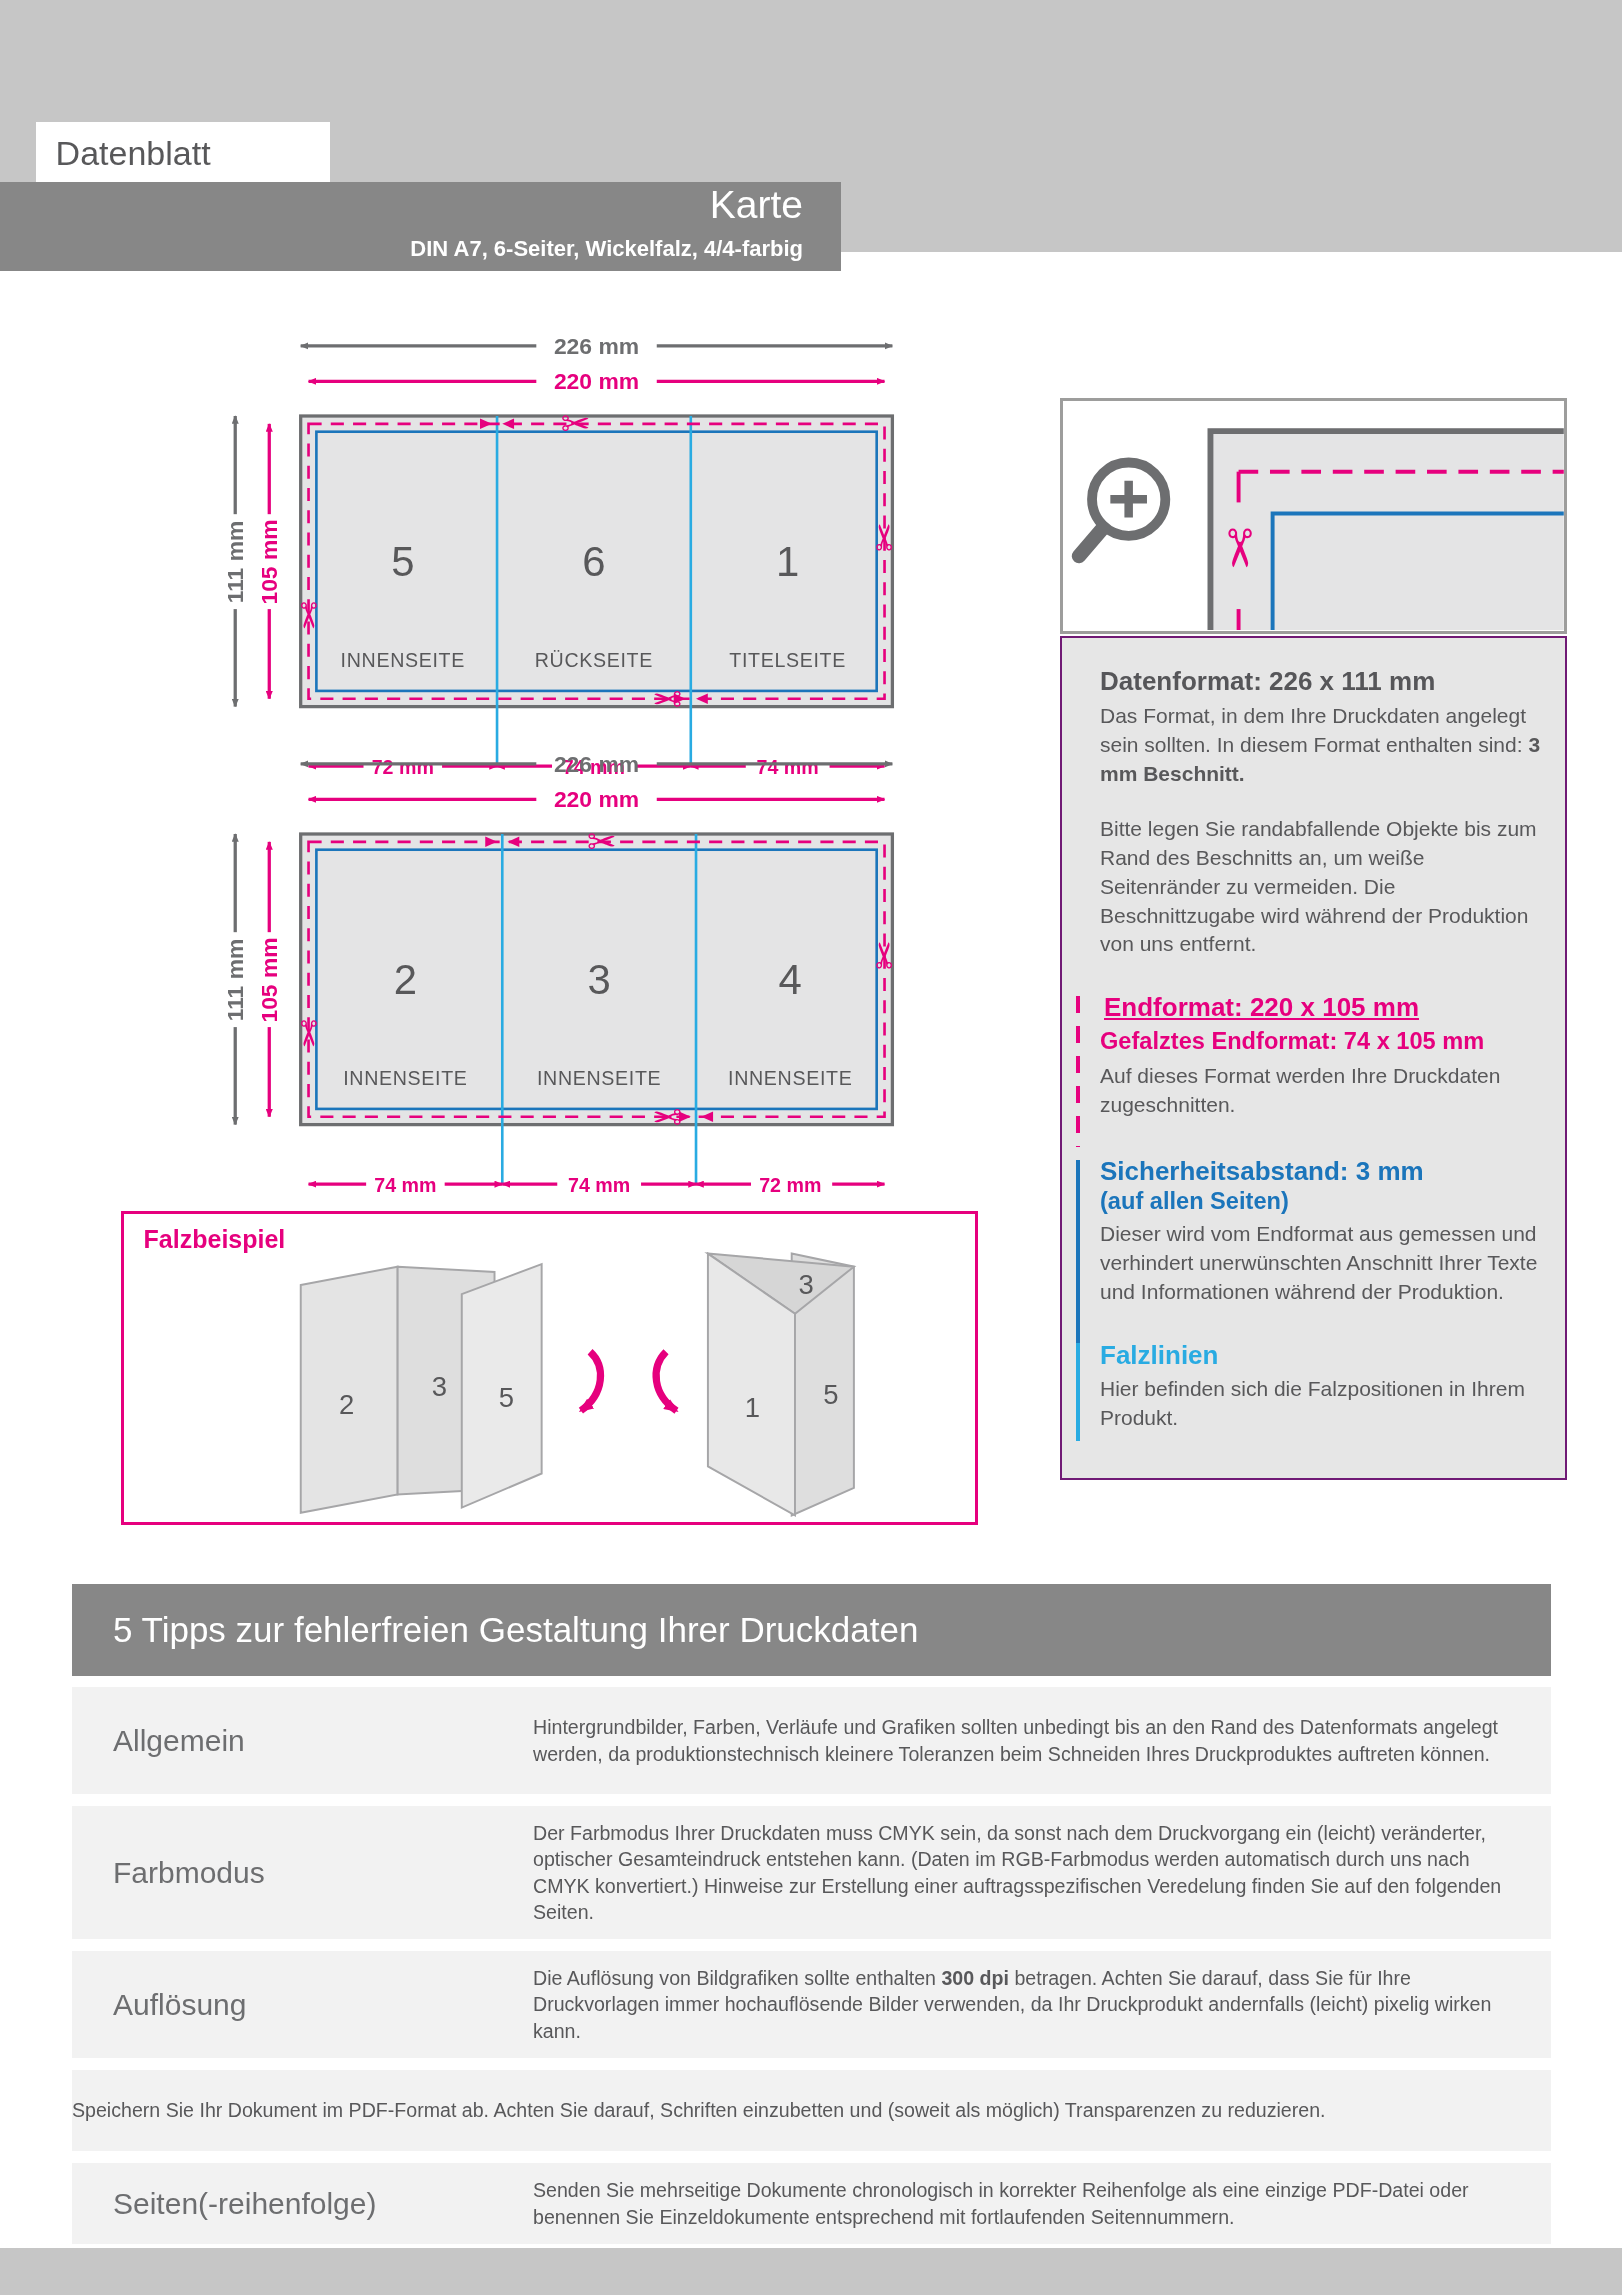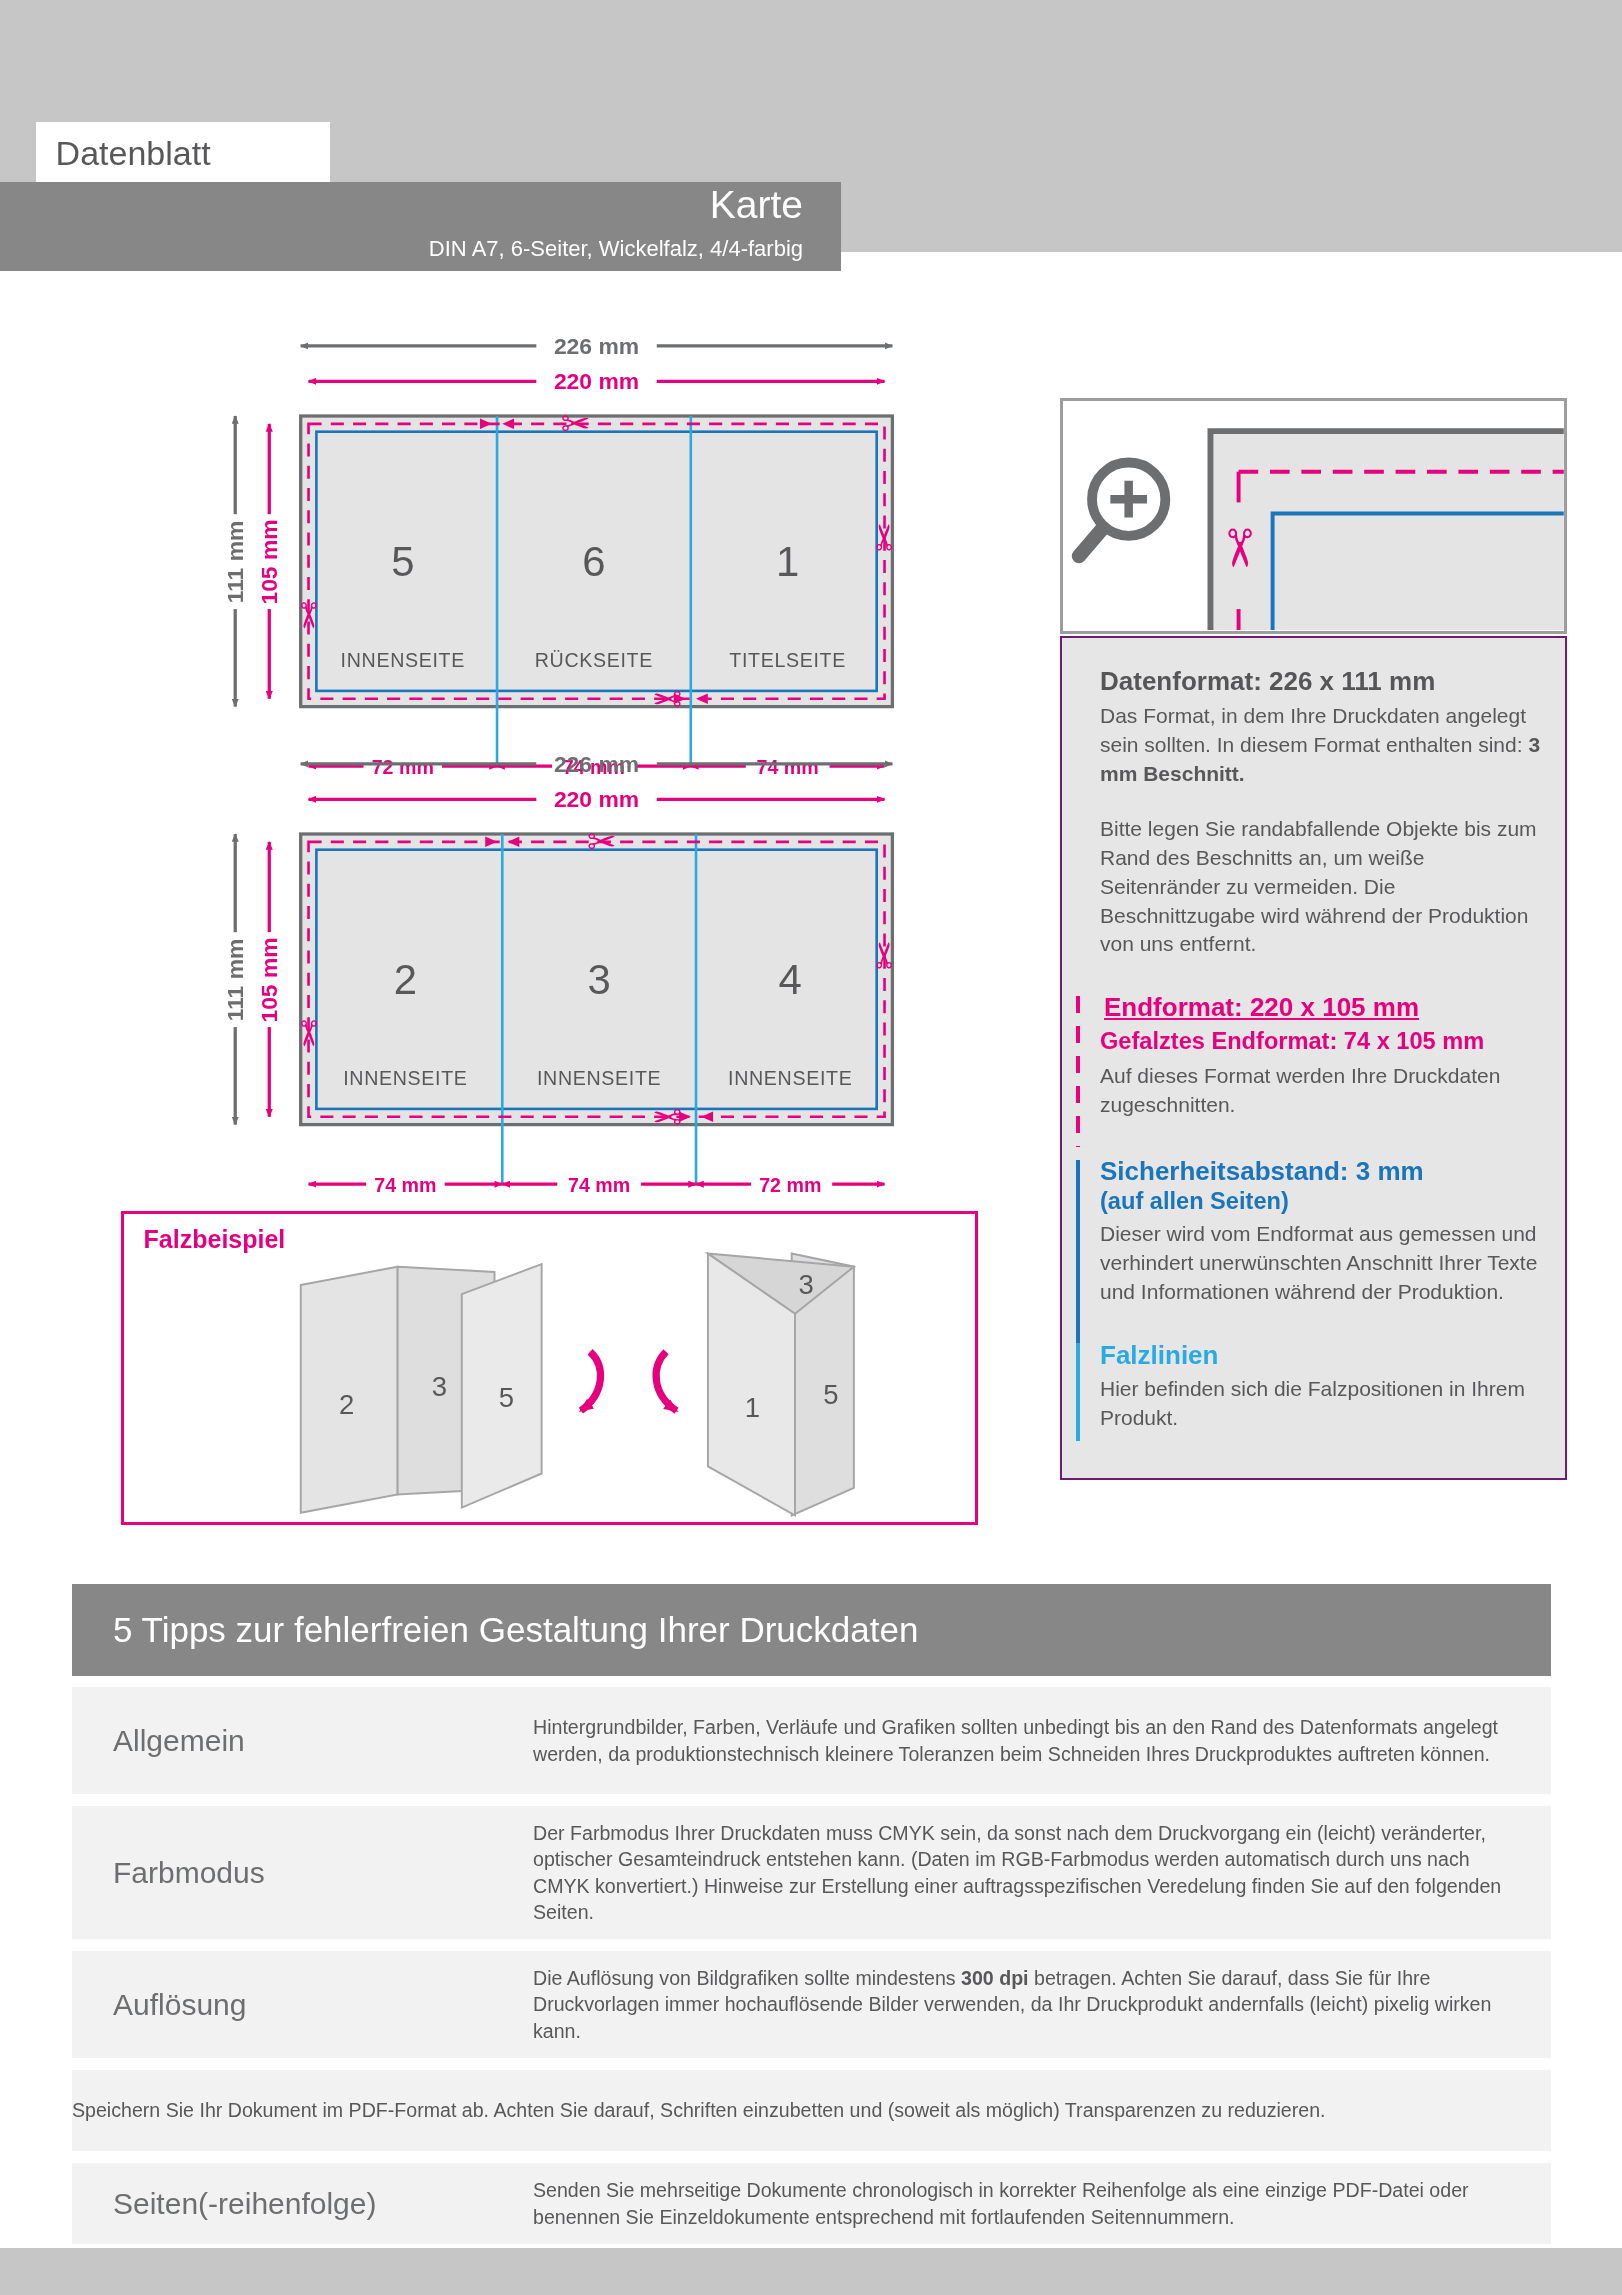--- a/index.html
+++ b/index.html
@@ -7,21 +7,21 @@
         font-family:"Liberation Sans",sans-serif;color:#58585a;}
   .abs{position:absolute;}
 
   
   .top-band{left:0;top:0;width:1623px;height:252px;background:#c6c6c6;}
   .sheet-label-box{left:36px;top:122px;width:294px;height:62px;background:#ffffff;
                    display:flex;align-items:center;padding-left:19.6px;box-sizing:border-box;}
   .sheet-label-box span{font-size:34px;color:#58585a;}
   .title-bar{left:0;top:182px;width:841px;height:89px;background:#878787;color:#ffffff;}
   .title-bar .t1{position:absolute;right:38px;top:1.3px;font-size:39px;}
-  .title-bar .t2{position:absolute;right:38px;bottom:9.2px;font-size:22px;font-weight:400;margin-top:44px;}
+  .title-bar .t2{position:absolute;right:38px;bottom:9.2px;font-size:22px;font-weight:700;margin-top:44px;}
 
   
   svg{font-family:"Liberation Sans",sans-serif;}
   .lg{stroke:#6d6e70;stroke-width:5;}
   .lp{stroke:#e6007e;stroke-width:5;}
   .tg{fill:#6d6e70;font-size:35px;font-weight:bold;text-anchor:middle;}
   .tp{fill:#e6007e;font-size:35px;font-weight:bold;text-anchor:middle;}
   .tbp{fill:#e6007e;font-size:30px;font-weight:bold;text-anchor:middle;}
   .card{fill:#e4e4e5;stroke:#6d6e70;stroke-width:5;}
   .bleed{fill:none;stroke:#e6007e;stroke-width:4;stroke-dasharray:20 14;}
@@ -307,21 +307,21 @@
   <div class="abs tip-row row-a">
     <div class="tip-label">Allgemein</div>
     <div class="tip-text">Hintergrundbilder, Farben, Verläufe und Grafiken sollten unbedingt bis an den Rand des Datenformats angelegt werden, da produktionstechnisch kleinere Toleranzen beim Schneiden Ihres Druckproduktes auftreten können.</div>
   </div>
   <div class="abs tip-row row-f">
     <div class="tip-label">Farbmodus</div>
     <div class="tip-text">Der Farbmodus Ihrer Druckdaten muss CMYK sein, da sonst nach dem Druckvorgang ein (leicht) veränderter, optischer Gesamteindruck entstehen kann. (Daten im RGB-Farbmodus werden automatisch durch uns nach CMYK konvertiert.) Hinweise zur Erstellung einer auftragsspezifischen Veredelung finden Sie  auf den folgenden Seiten.</div>
   </div>
   <div class="abs tip-row row-r">
     <div class="tip-label">Auflösung</div>
-    <div class="tip-text"><span>Die Auflösung von Bildgrafiken sollte mindestens </span><b class="inline">300 dpi</b><span> betragen. Achten Sie darauf, dass Sie für Ihre Druckvorlagen immer hochauflösende Bilder verwenden, da Ihr Druckprodukt andernfalls (leicht) pixelig wirken kann.</span></div>
+    <div class="tip-text"><span>Die Auflösung von Bildgrafiken sollte enthalten </span><b class="inline">300 dpi</b><span> betragen. Achten Sie darauf, dass Sie für Ihre Druckvorlagen immer hochauflösende Bilder verwenden, da Ihr Druckprodukt andernfalls (leicht) pixelig wirken kann.</span></div>
   </div>
   <div class="abs tip-row row-d">
     <div class="tip-text">Speichern Sie Ihr Dokument im PDF-Format ab. Achten Sie darauf, Schriften einzubetten und (soweit als möglich) Transparenzen zu reduzieren.</div>
   </div>
   <div class="abs tip-row row-s">
     <div class="tip-label">Seiten(-reihenfolge)</div>
     <div class="tip-text">Senden Sie mehrseitige Dokumente chronologisch in korrekter Reihenfolge als eine einzige PDF-Datei oder benennen Sie Einzeldokumente entsprechend mit fortlaufenden Seitennummern.</div>
   </div>
 
   <div class="abs bottom-band"></div>

